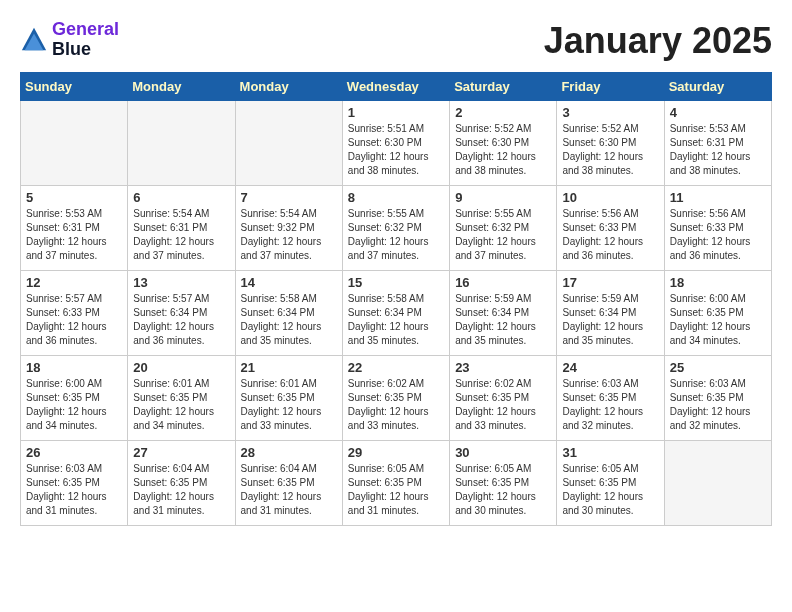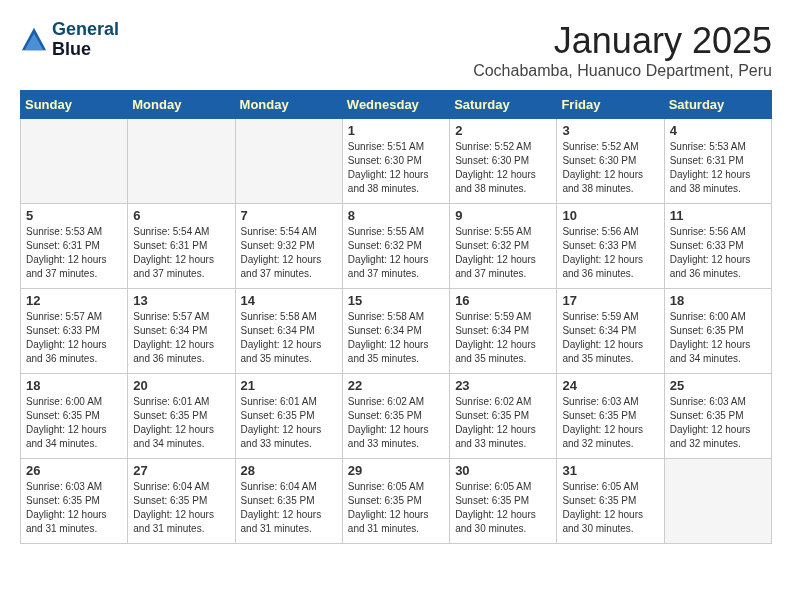--- a/index.html
+++ b/index.html
@@ -19,32 +19,32 @@
     .logo {
       display: flex;
       align-items: center;
       gap: 4px;
     }
     .logo-text {
       font-size: 18px;
       font-weight: bold;
       line-height: 1.1;
     }
-    .logo-general { color: #0c4a6e; }
+    .logo-general { color: #6d28d9; }
     .logo-blue { color: #0f172a; }
     .logo-icon {
       width: 28px;
       height: 28px;
     }
     .title-block {
       text-align: right;
     }
     .calendar-title {
       font-size: 36px;
-      font-weight: normal;
+      font-weight: bold;
       color: #222;
     }
     .calendar-subtitle {
       font-size: 16px;
       color: #444;
     }
     table {
       width: 100%;
       border-collapse: collapse;
       table-layout: fixed;
@@ -91,21 +91,20 @@
       <polygon points="15,2 28,26 2,26" fill="#1a5fa8"></polygon>
       <polygon points="15,8 25,26 5,26" fill="#4a90d9"></polygon>
     </svg>
     <div class="logo-text">
       <div class="logo-general">General</div>
       <div class="logo-blue">Blue</div>
     </div>
   </div>
   <div class="title-block">
     <div class="calendar-title">January 2025</div>
-    <div class="calendar-subtitle">Cochabamba, Huanuco Department, Peru</div>
   </div>
 </div>
 
 <table>
   <thead>
     <tr>
     <th>Sunday</th>
         <th>Monday</th>
         <th>Monday</th>
         <th>Wednesday</th>

